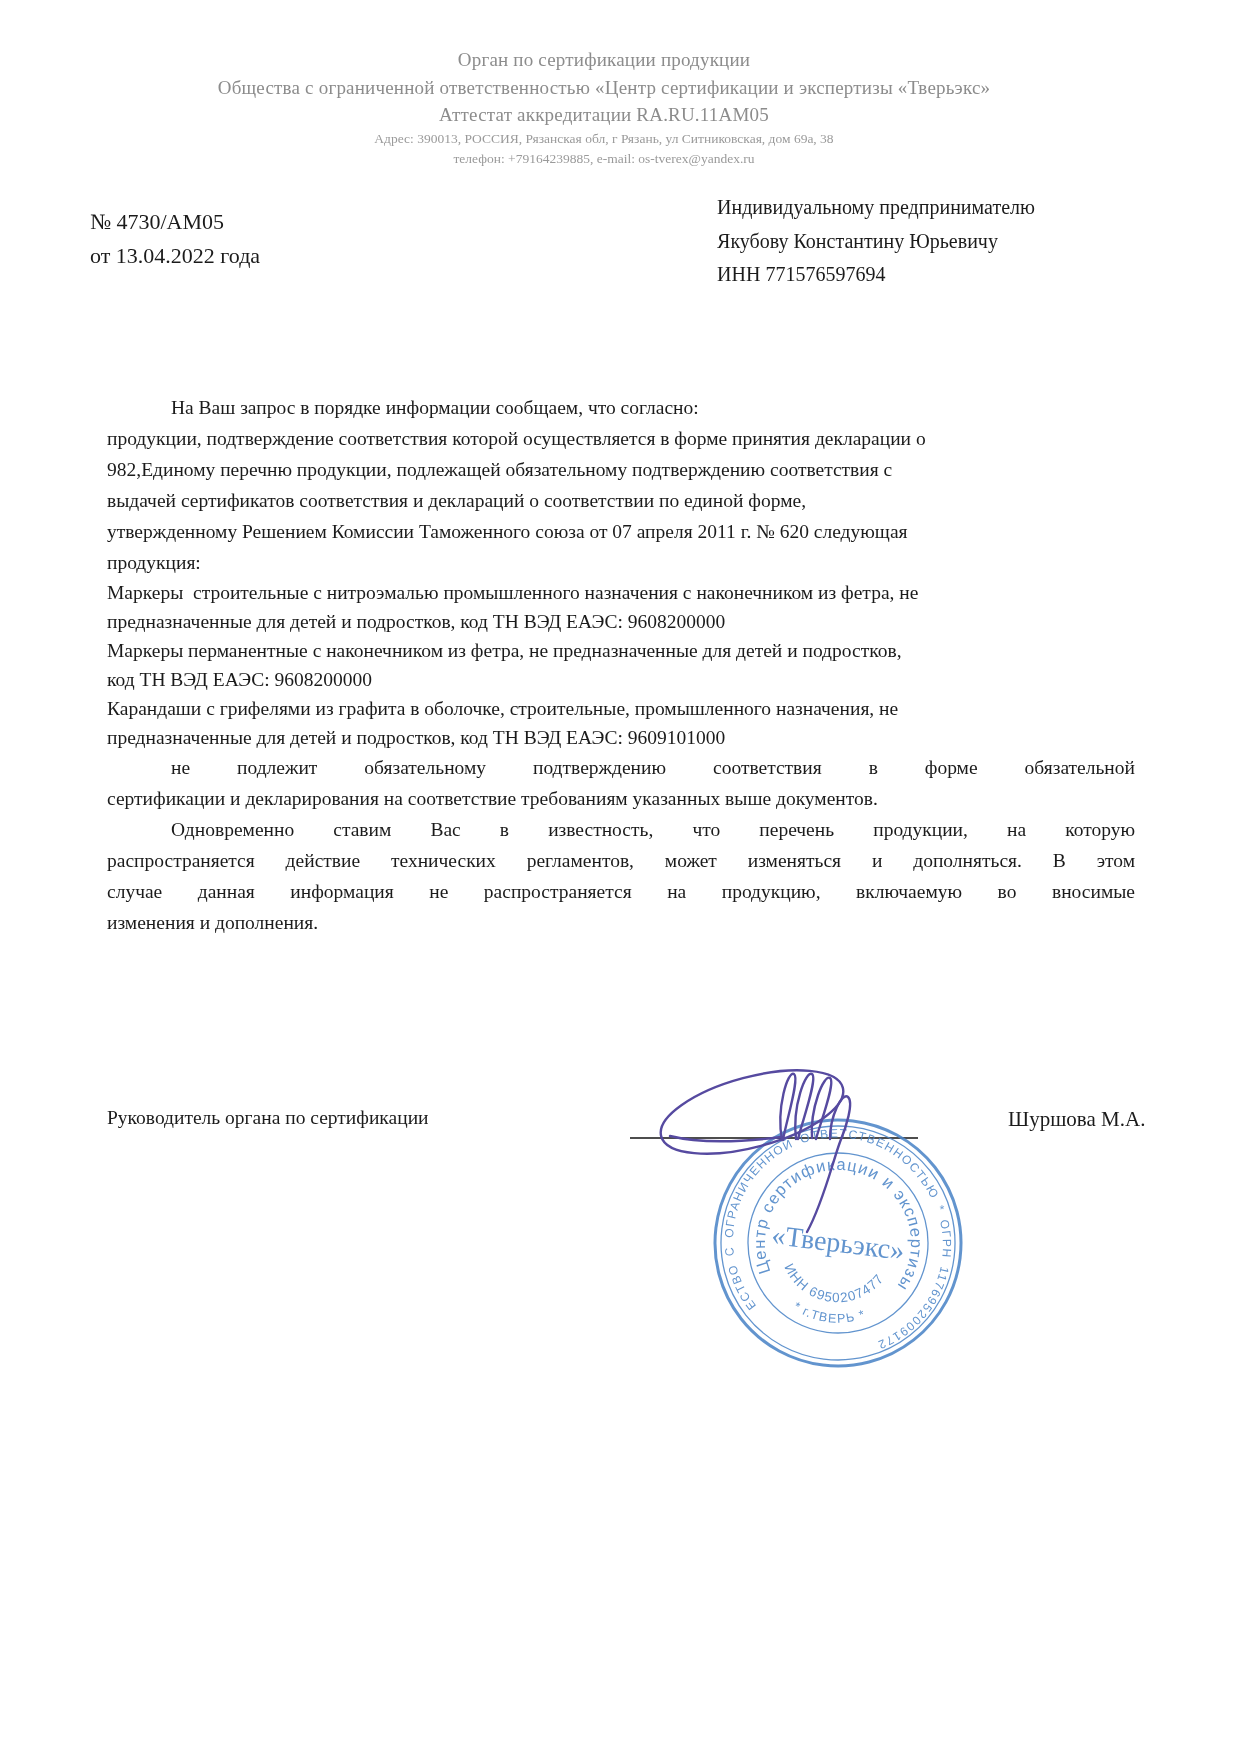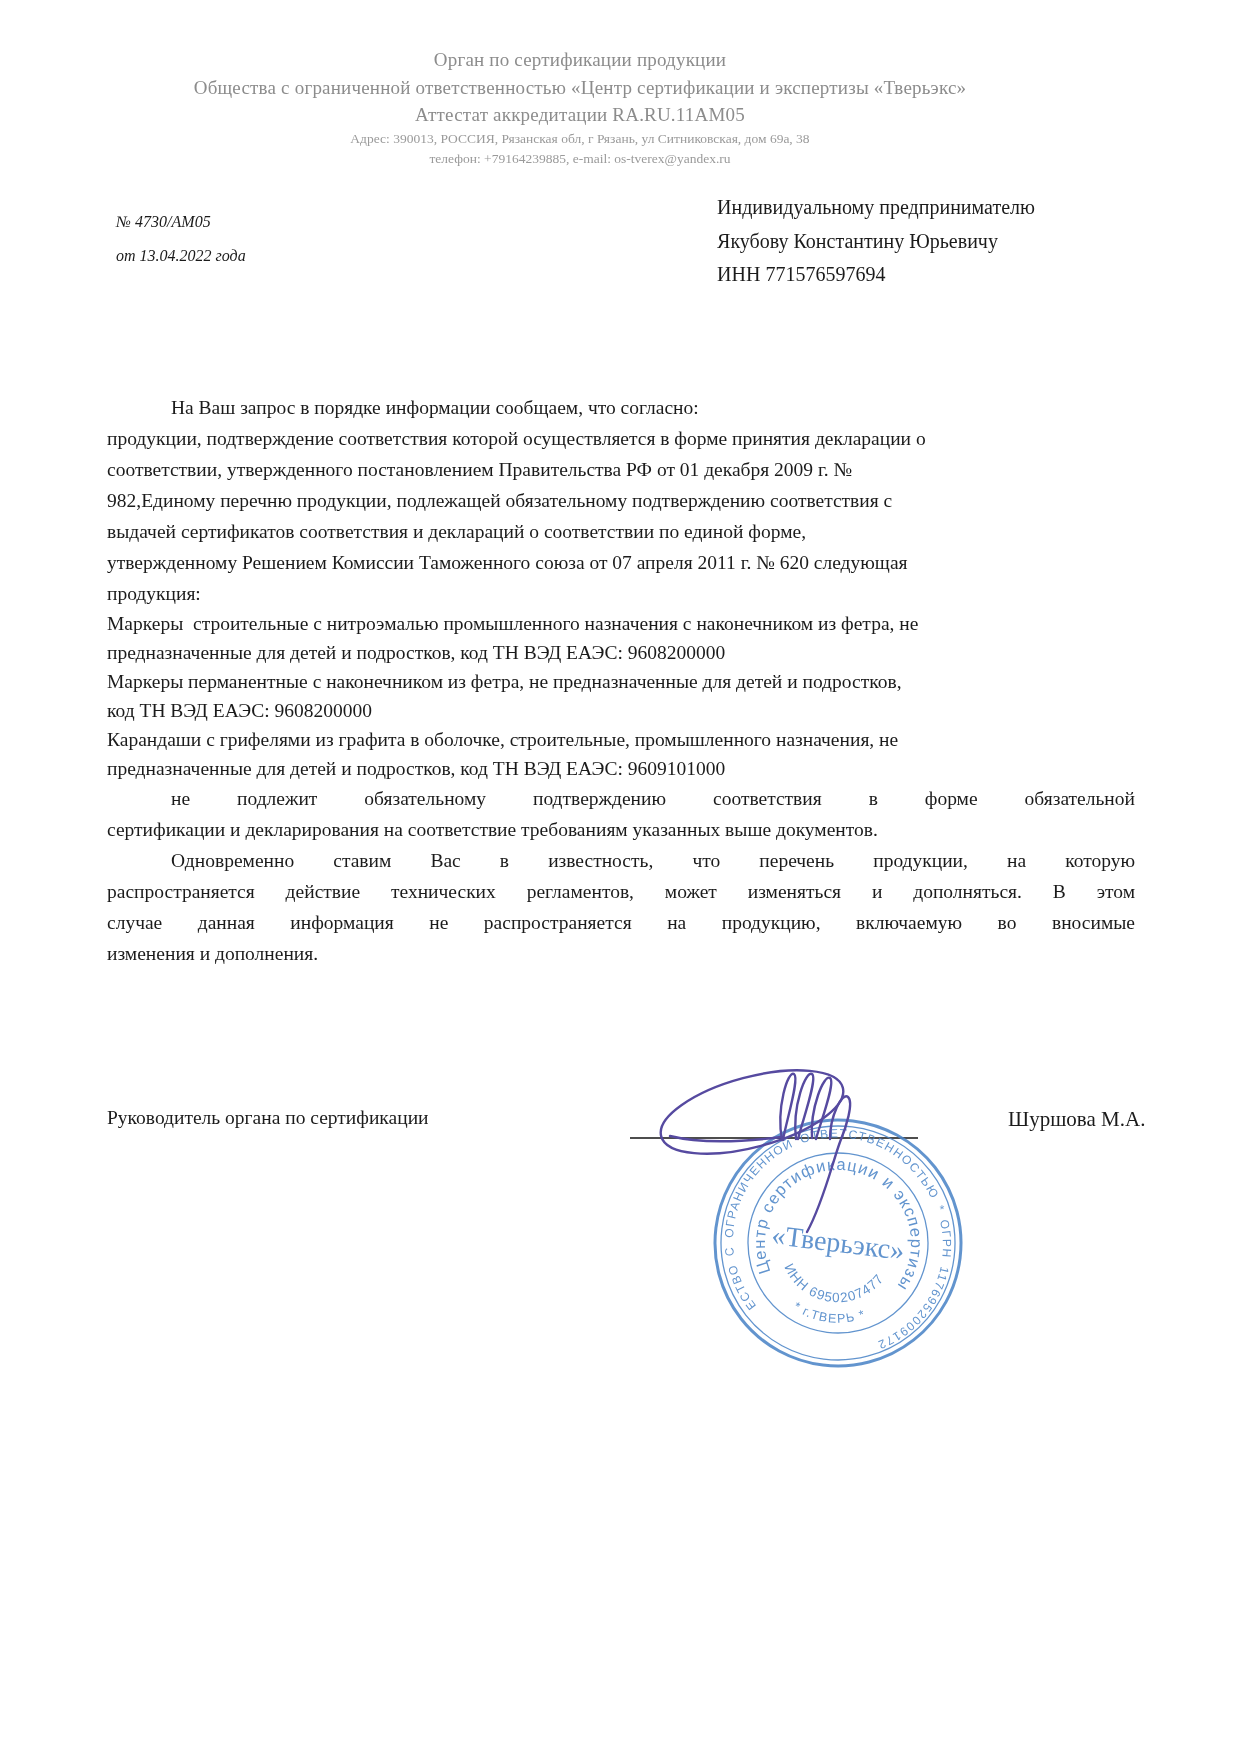--- a/index.html
+++ b/index.html
@@ -2,26 +2,26 @@
 <html lang="ru"><head>
 <meta charset="utf-8">
 <style>
   html,body { margin:0; padding:0; background:#ffffff; }
   .page {
     position:relative; width:1240px; height:1754px; background:#ffffff;
     font-family:"Liberation Serif","DejaVu Serif",serif; color:#1b1b1b; overflow:hidden;
   }
 
   
-  .letterhead { position:absolute; top:46px; left:0; width:1160px; text-align:center; color:#8c8c8c; }
+  .letterhead { position:absolute; top:46px; left:0; width:1160px; text-align:center; color:#8c8c8c;padding-left:24px; }
   .h-line  { font-size:19px;   line-height:27.5px; letter-spacing:0.2px; }
   .h-small { font-size:13.5px; line-height:20px; color:#9a9a9a; }
 
   
-  .ref { position:absolute; left:116px; top:205px; font-size:16px; line-height:34px;font-style:italic; }
+  .ref { position:absolute; left:90px; top:205px; font-size:22px; line-height:34px; }
   .recipient { position:absolute; right:205px; top:191px; text-align:left; font-size:20px; line-height:33.5px; }
 
   
   .body-text { position:absolute; left:107px; top:392px; width:1028px; font-size:19.5px; }
   .bl { white-space:pre; }
   .sec1 .bl { line-height:31px; }
   .sec2 .bl { line-height:29px; }
   .sec3 { }
   .sec3 .bl { line-height:31px; }
   .ind { padding-left:64px; }
@@ -56,21 +56,20 @@
   <div class="recipient">
     <div>Индивидуальному предпринимателю</div>
     <div>Якубову Константину Юрьевичу</div>
     <div>ИНН 771576597694</div>
   </div>
 
   <div class="body-text">
     <div class="sec1">
       <div class="bl ind">На Ваш запрос в порядке информации сообщаем, что согласно:</div>
       <div class="bl">продукции, подтверждение соответствия которой осуществляется в форме принятия декларации о</div>
-      <div class="bl">соответствии, утвержденного постановлением Правительства РФ от 01 декабря 2009 г. №</div>
       <div class="bl">982,Единому перечню продукции, подлежащей обязательному подтверждению соответствия с</div>
       <div class="bl">выдачей сертификатов соответствия и деклараций о соответствии по единой форме,</div>
       <div class="bl">утвержденному Решением Комиссии Таможенного союза от 07 апреля 2011 г. № 620 следующая</div>
       <div class="bl">продукция:</div>
     </div>
     <div class="sec2">
       <div class="bl">Маркеры  строительные с нитроэмалью промышленного назначения с наконечником из фетра, не</div>
       <div class="bl">предназначенные для детей и подростков, код ТН ВЭД ЕАЭС: 9608200000</div>
       <div class="bl">Маркеры перманентные с наконечником из фетра, не предназначенные для детей и подростков,</div>
       <div class="bl">код ТН ВЭД ЕАЭС: 9608200000</div>

